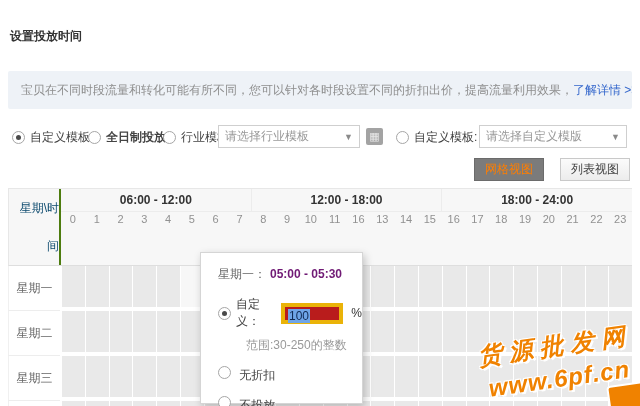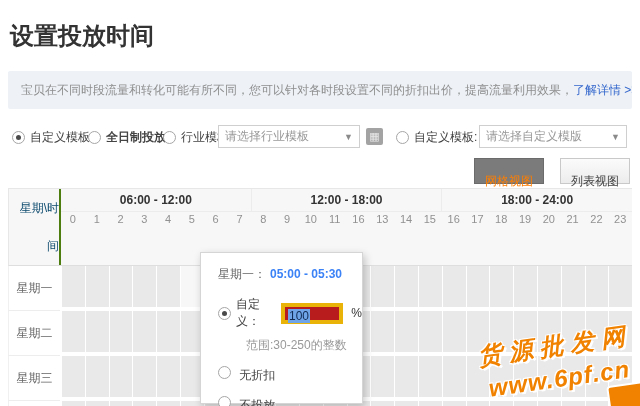--- a/index.html
+++ b/index.html
@@ -3,22 +3,22 @@
 <meta charset="utf-8">
 <style>
   * { box-sizing: border-box; margin: 0; padding: 0; }
   html, body { width: 640px; height: 406px; }
   body {
     position: relative; overflow: hidden; background: #fff;
     font-family: "Liberation Sans", "DejaVu Sans", sans-serif;
     font-size: 12px; color: #333;
   }
   .page-title {
-    position: absolute; left: 10px; top: 20px;
-    font-size: 24px; font-weight: bold; color: #333; text-align: right;
+    position: absolute; left: 10px; top: 28px;
+    font-size: 12px; font-weight: bold; color: #333; text-align: right;
   }
   .notice {
     position: absolute; left: 8px; top: 71px; width: 624px; height: 38px;
     background: #eef2f7; border-radius: 2px;
     line-height: 38px; padding-left: 13px; color: #8e8e8e;
     white-space: nowrap; overflow: hidden;
   }
   .notice a { color: #36c; text-decoration: none; cursor: pointer; }
   
   .radio { display: inline-flex; align-items: center; cursor: pointer; }
@@ -46,21 +46,21 @@
     background: #a3a3a3; border-radius: 2px; color: #e8e8e8;
     font-size: 11px; line-height: 16px; text-align: center; cursor: pointer;
   }
   .help-icon {
     display: inline-block; width: 13px; height: 13px; margin-left: 3px;
     background: #c9c9c9; color: #fff; border-radius: 50%;
     font-size: 9px; line-height: 13px; text-align: center; font-weight: bold;
     vertical-align: -2px;
   }
   .view-toggle { position: absolute; top: 158px; right: 10px; display: flex; }
-  .vbtn { height: 23px; padding: 12px 10px; line-height: 21px; cursor: pointer; border: 1px solid #c9c9c9; }
+  .vbtn { height: 23px; padding: 0 10px; line-height: 21px; cursor: pointer; border: 1px solid #c9c9c9; }
   .vbtn.active { background: #7b7b7b; border-color: #6b6b6b; color: #ff7e00; }
   .vbtn.plain { background: linear-gradient(#fbfbfb, #ececec); color: #444; margin-left: 16px; }
   
   .sched { position: absolute; left: 8px; top: 188px; width: 624px; }
   .sched-head {
     display: flex; background: #f7f7f7;
     border-top: 1px solid #e7e7e7; border-bottom: 1px solid #dedede;
     border-left: 1px solid #e7e7e7;
   }
   .corner {
@@ -85,21 +85,21 @@
   .cell { flex: 1; height: 41px; background: #e9e9e9; cursor: pointer; }
   .cell.selected { background: #f7f7f7; }
   
   .dialog {
     position: absolute; left: 200px; top: 252px; width: 163px; height: 152px;
     background: #fff; border: 1px solid #d5d5d5;
     box-shadow: 2px 3px 8px rgba(0,0,0,.22); z-index: 5;
     padding: 13px 0 0 17px;
   }
   .dlg-time { color: #666; }
-  .dlg-time b { color: #3b82f6; margin-left: 4px; }
+  .dlg-time b { color: #701a75; margin-left: 4px; }
   .dlg-custom { margin-top: 13px; display: flex; align-items: center; }
   .tb-input {
     width: 72px; height: 21px; border: 4px solid #eab308; background: #b91c1c;
     margin: 0 8px 0 8px; padding: 2px 3px; line-height: 15px; cursor: text;
   }
   .tb-input .sel { background: #6fa5e8; color: #102a54; padding: 0 1px; }
   .dlg-hint { color: #999; margin: 7px 0 0 28px; }
   .dlg-opt { margin-top: 12px; display: block; }
   
   .watermark {

